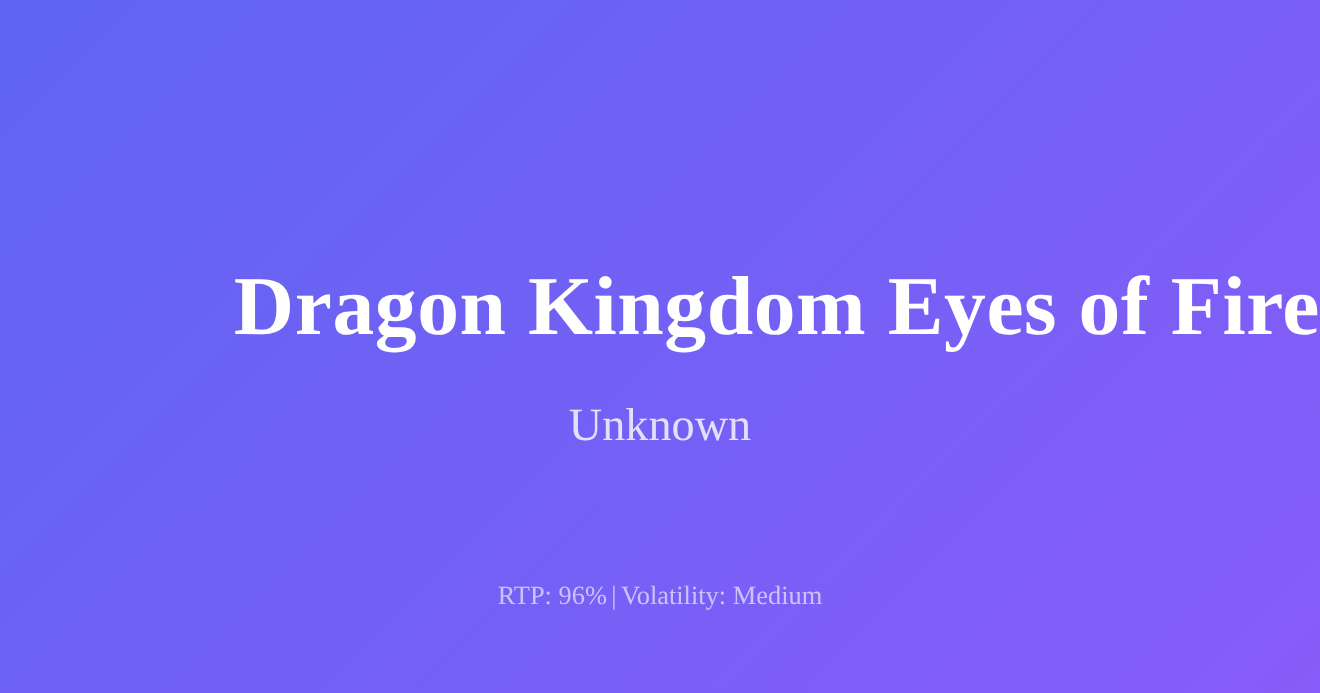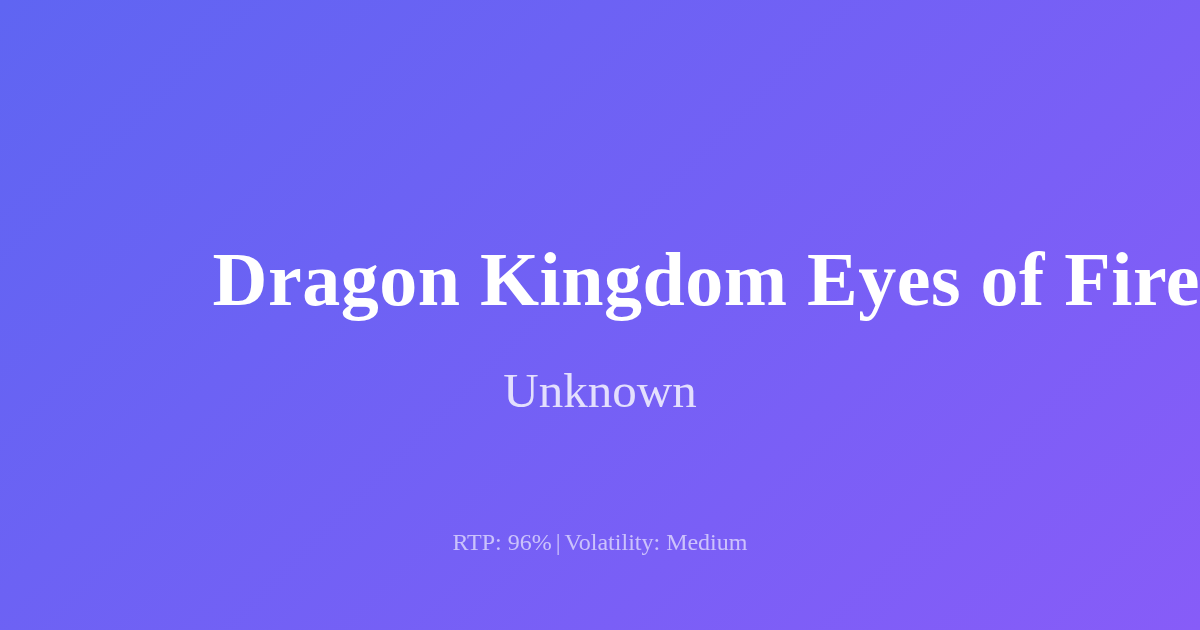--- a/index.html
+++ b/index.html
@@ -53,21 +53,21 @@
 
   
   .provider {
     position: absolute;
     top: 362px;
     left: 0;
     width: 1200px;
     text-align: center;
     margin: 0;
     font-family: "Liberation Serif", "DejaVu Serif", serif;
-    font-size: 49px;
+    font-size: 42px;
     font-weight: normal;
     line-height: 1.2;
     color: rgba(255, 255, 255, 0.80);
     white-space: nowrap;
   }
 
   
   .meta-line {
     position: absolute;
     top: 527px;

